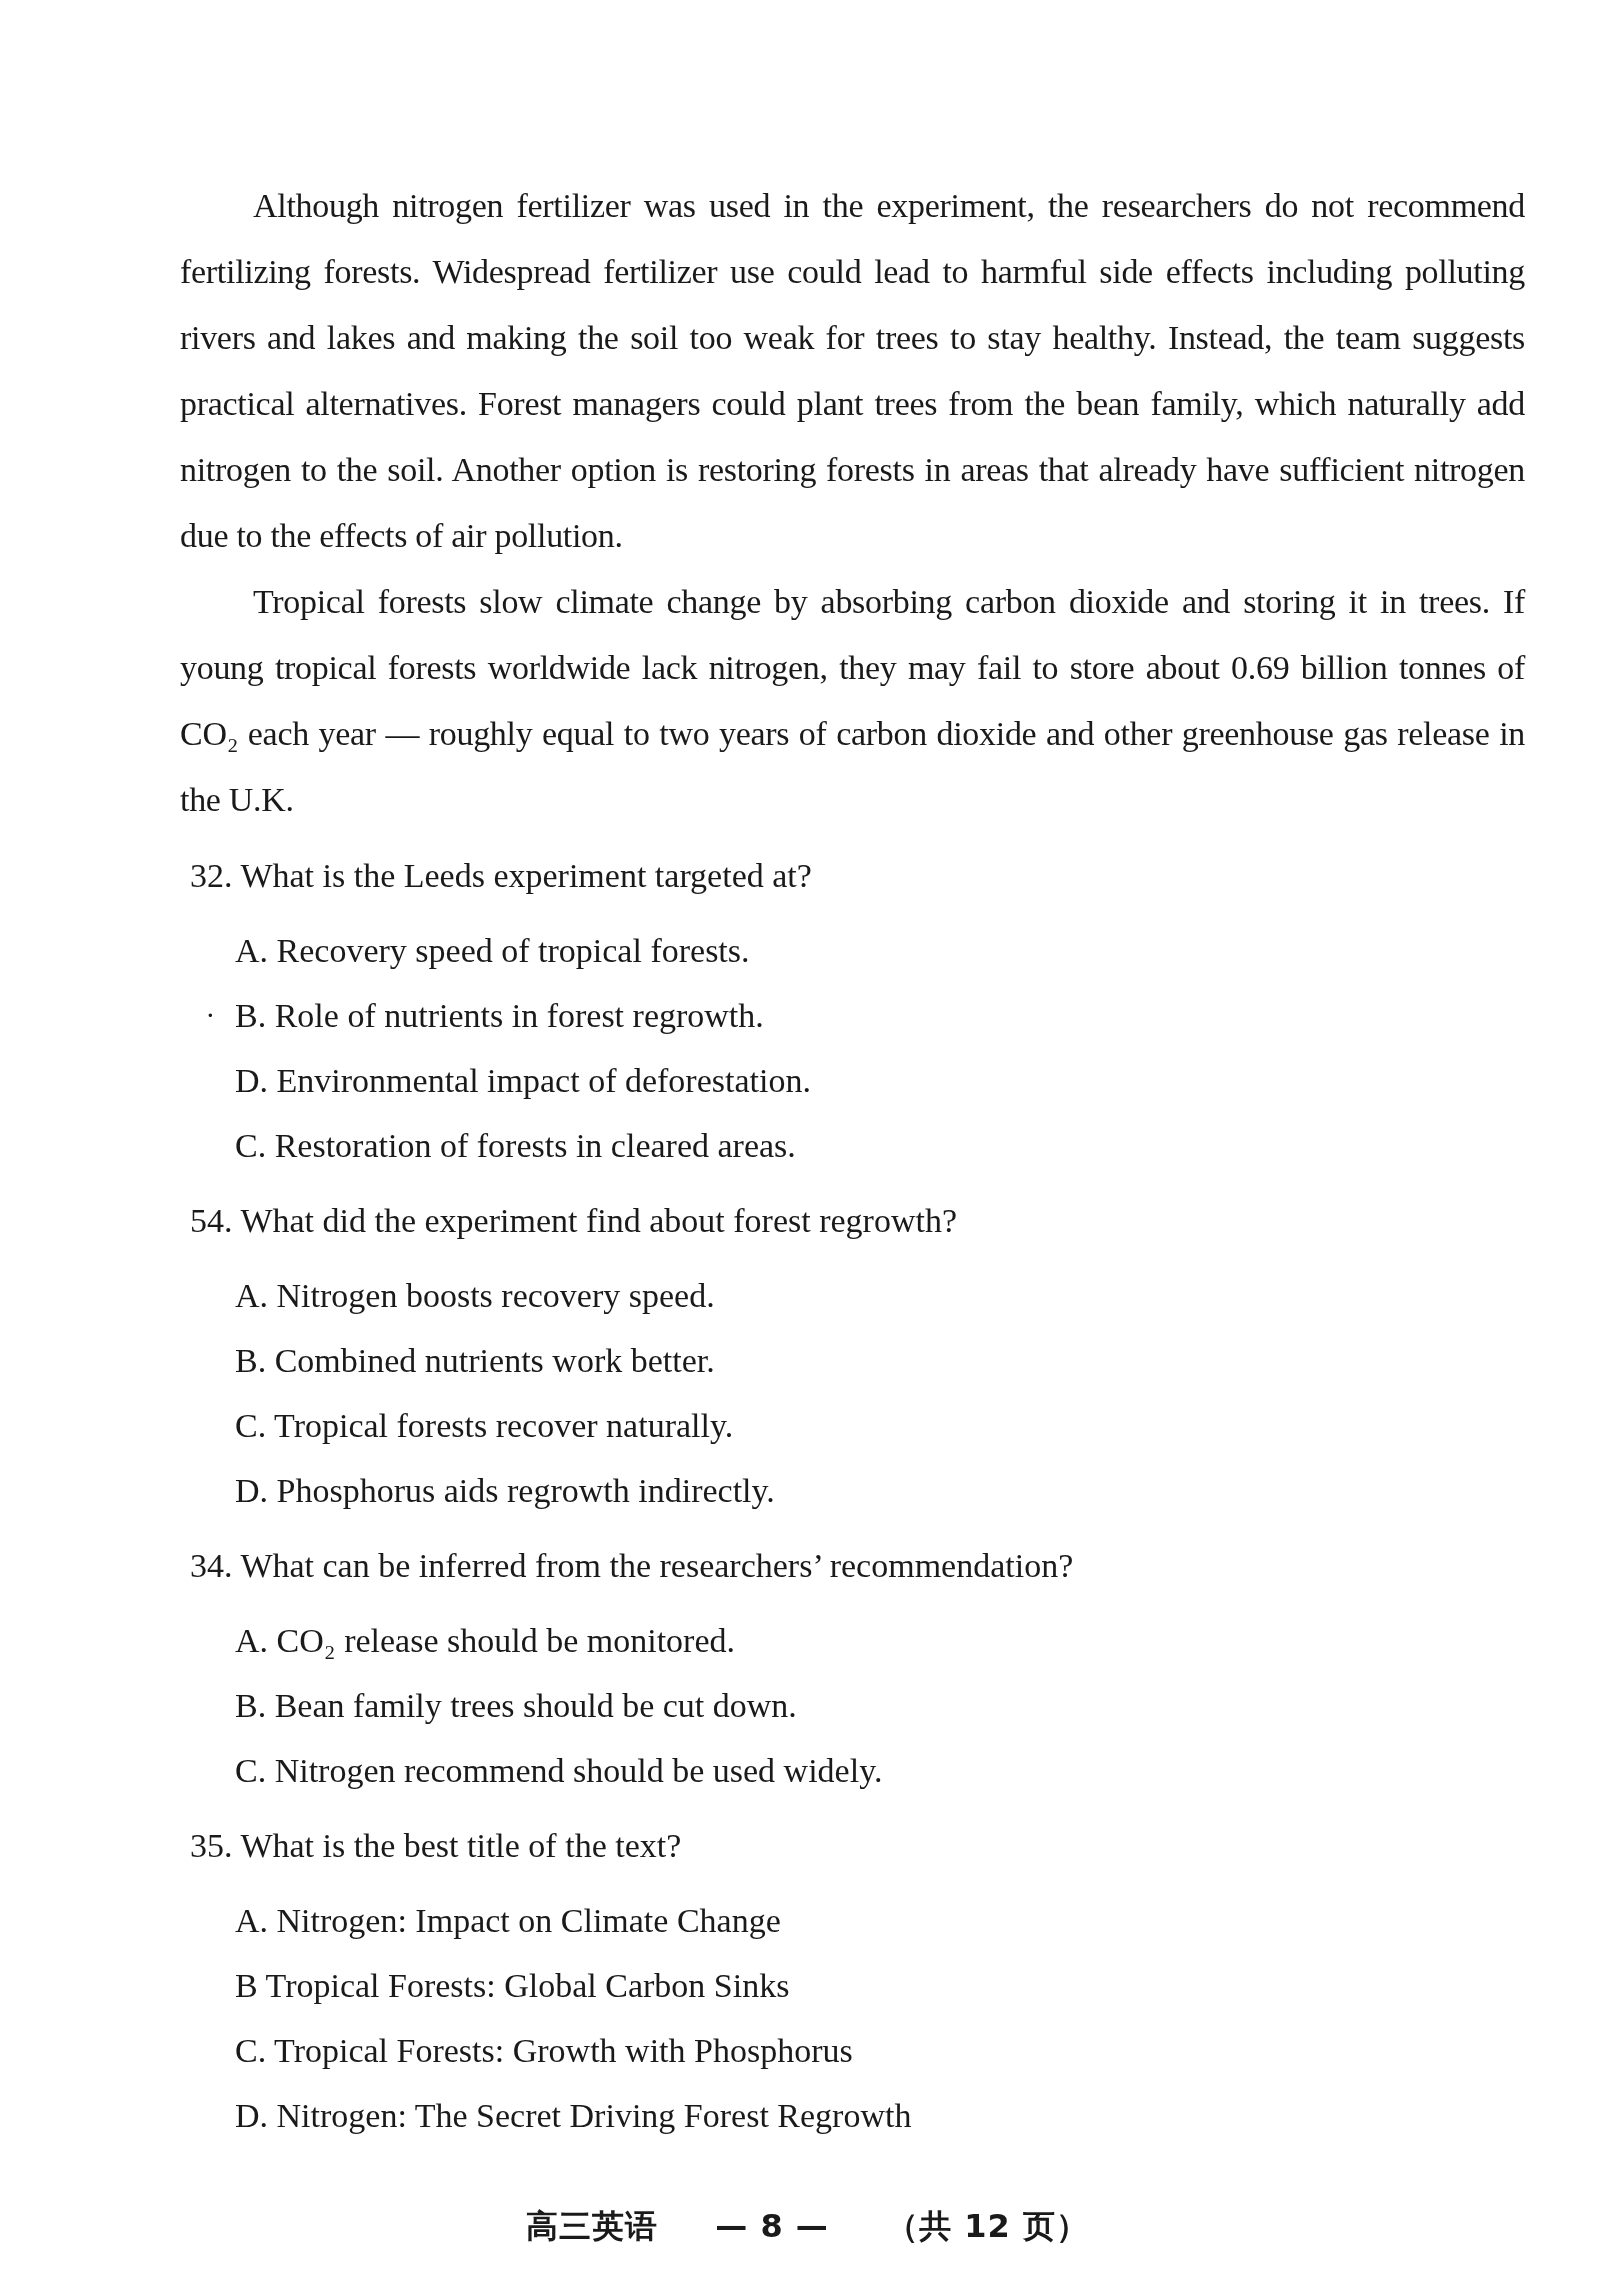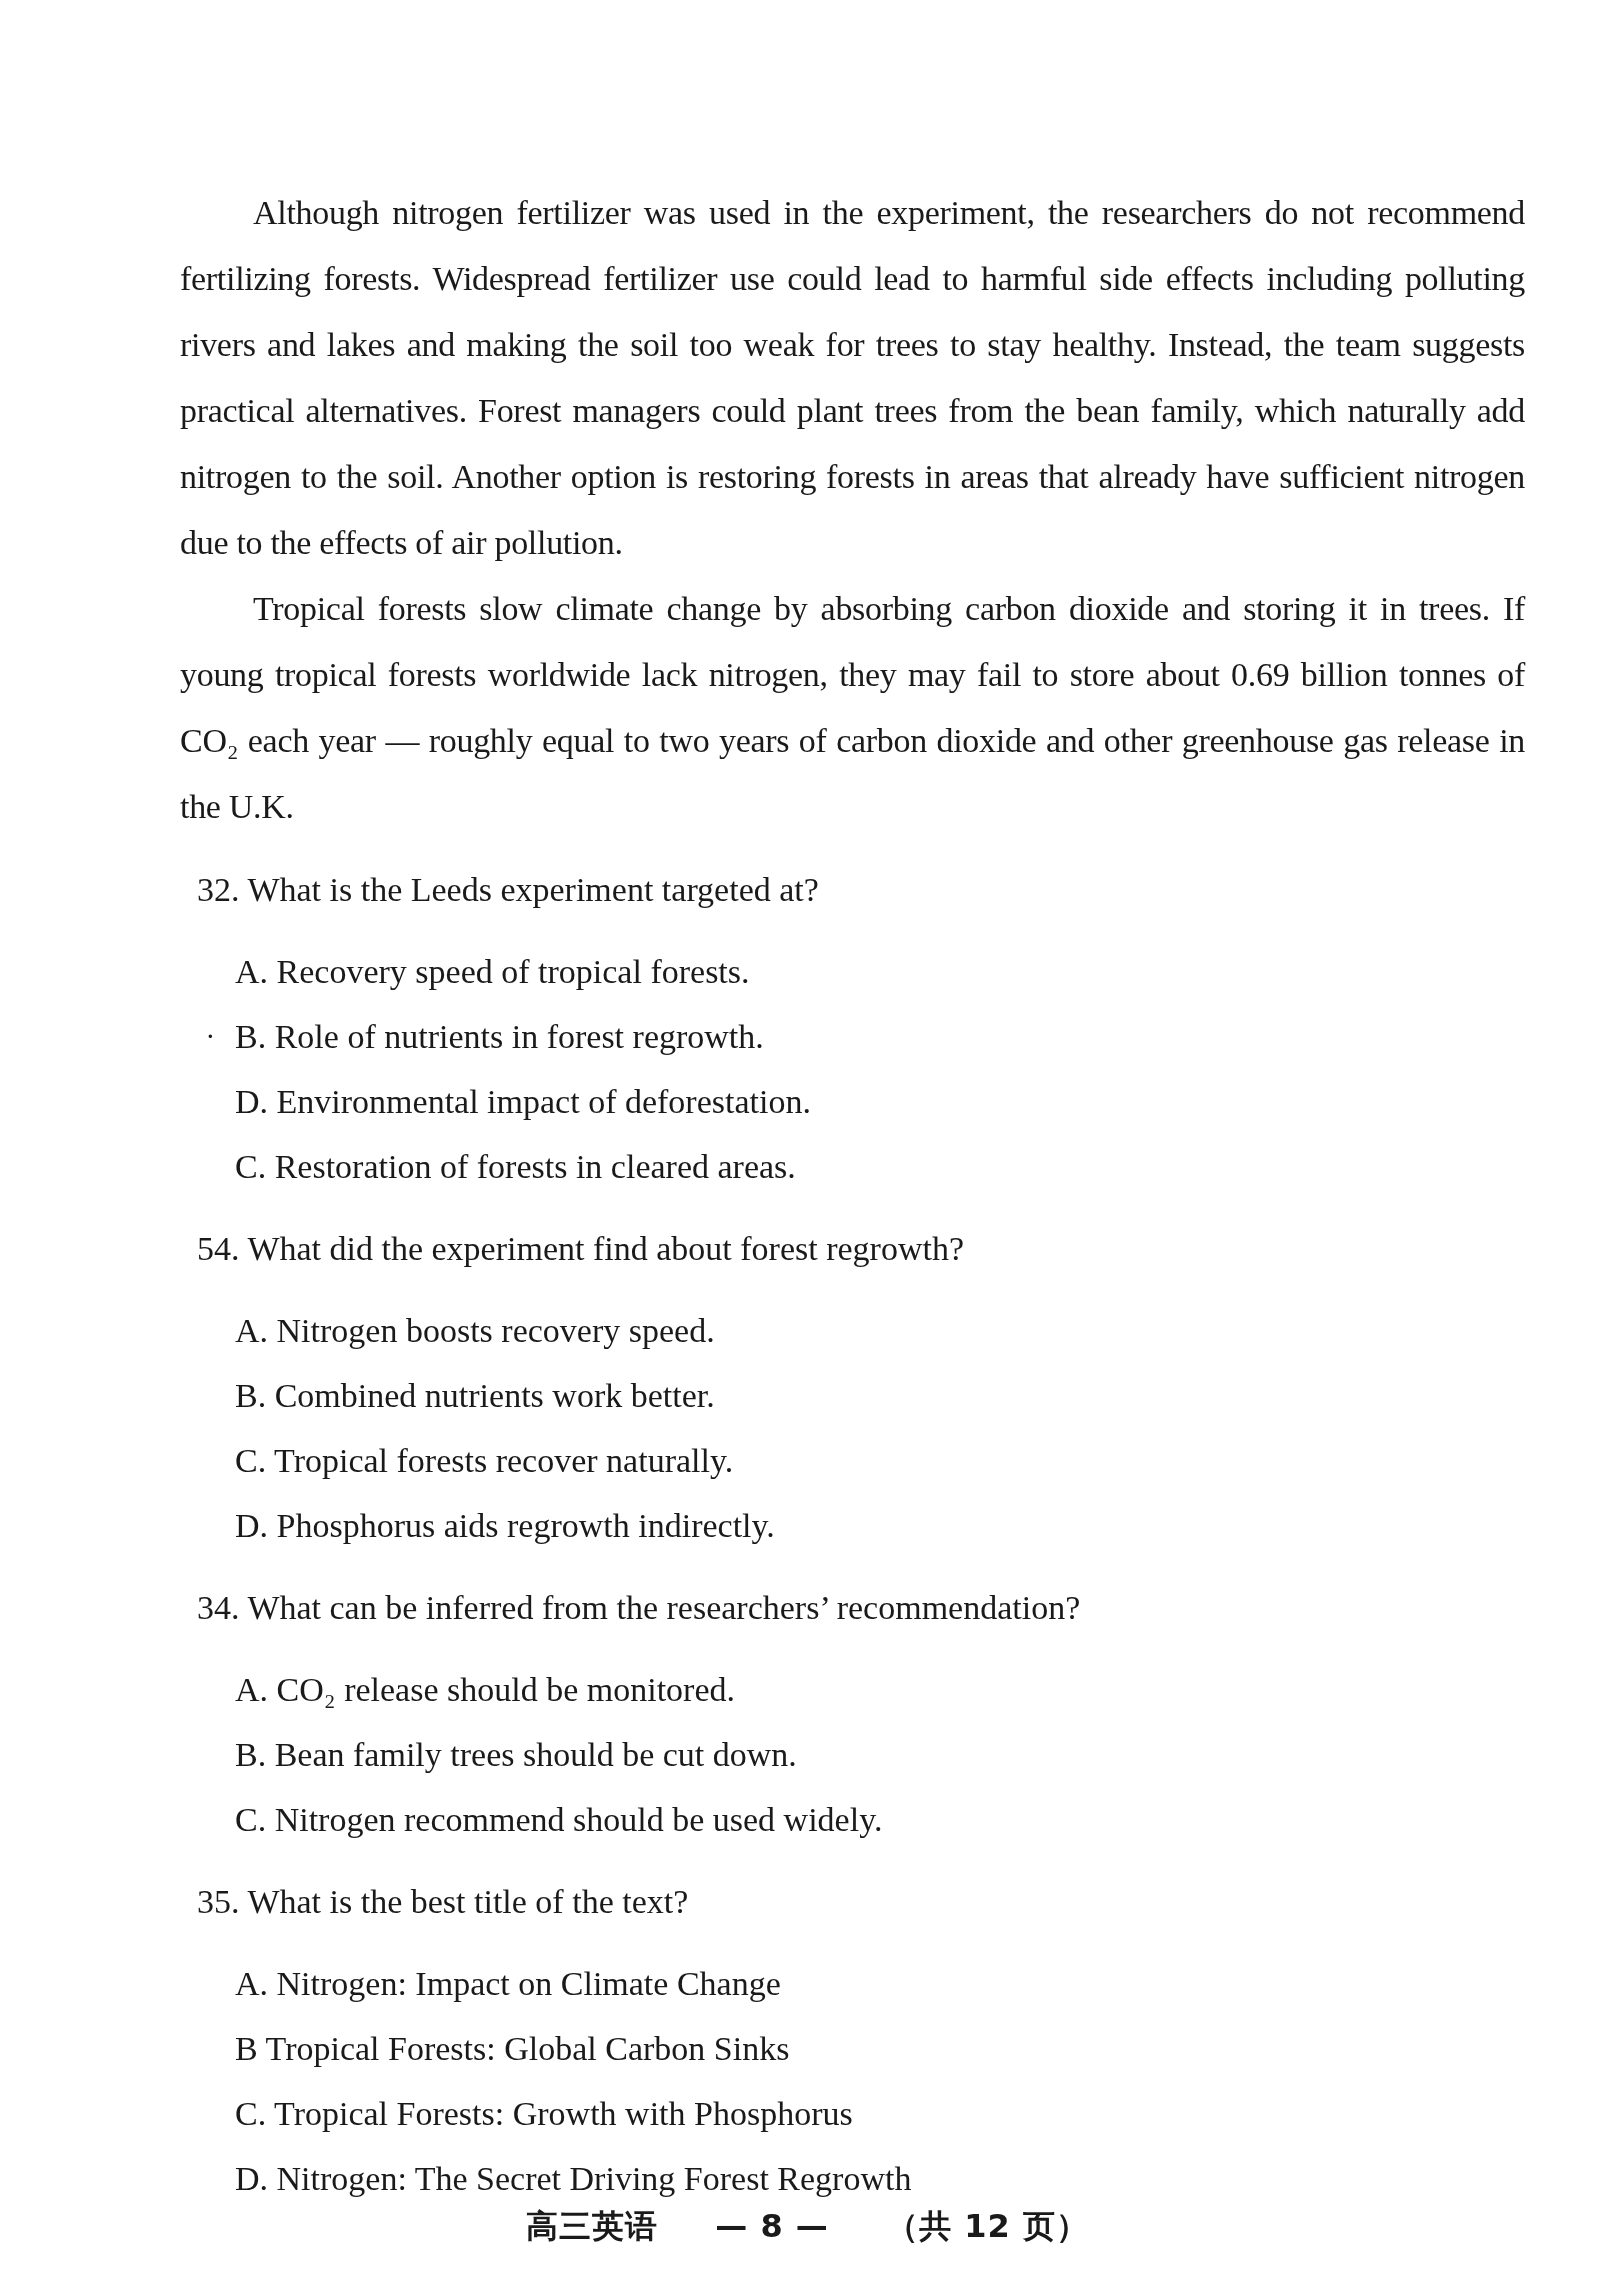--- a/index.html
+++ b/index.html
@@ -11,39 +11,39 @@
       width: 1615px;
       height: 2290px;
       position: relative;
       overflow: hidden;
       color: #1a1a1a;
       font-family: "Liberation Serif", "DejaVu Serif", serif;
     }
     .page {
       position: absolute;
       left: 180px;
-      top: 180px;
+      top: 173px;
       width: 1345px;
     }
     .para {
       font-size: 34px;
       line-height: 66px;
       text-align: justify;
       text-align-last: left;
       margin: 0;
       text-indent: 73px;
       letter-spacing: -0.3px;
     }
     .question {
       margin: 0;
     }
     .q-stem {
       font-size: 34px;
       line-height: 65px;
-      margin: 17px;
+      margin: 10px;
       white-space: nowrap;
     }
     .q-option {
       font-size: 34px;
       line-height: 65px;
       margin: 0;
       padding-left: 55px;
       white-space: nowrap;
       position: relative;
     }

